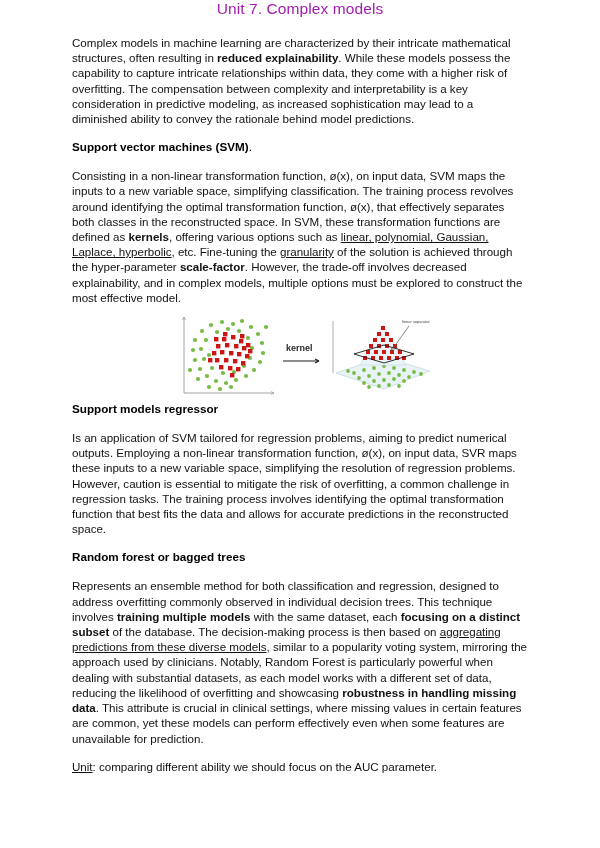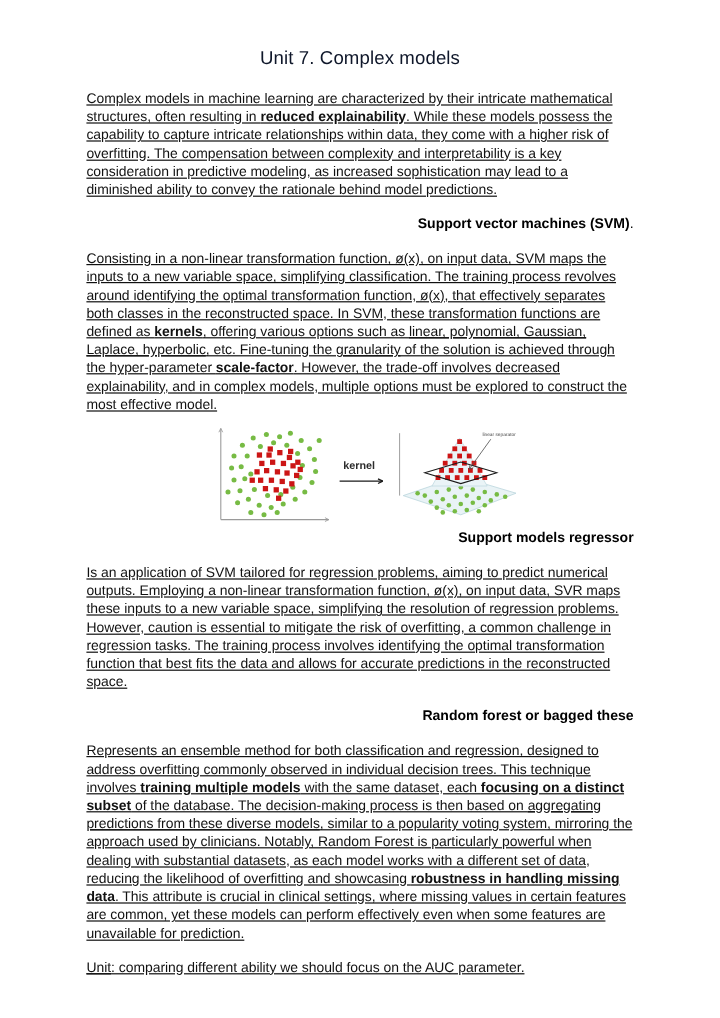--- a/index.html
+++ b/index.html
@@ -25,46 +25,43 @@
   .content {
     position: absolute;
     left: 72px;
     top: 0;
     width: 456px;
   }
   .doc-title {
     text-align: center;
     font-size: 15.5px;
     font-weight: normal;
-    color: #0f172a;
-    margin: 0;
-    padding-top: 40px;
+    color: #a21caf;
+    margin: 0;
     letter-spacing: 0.1px;
   }
   p.body-text {
     font-size: 11.6px;
     line-height: 15.2px;
     margin: 0;
     padding: 0;
     text-align: left;
     color: #111111;
     letter-spacing: -0.02px;
-    text-decoration: underline;
   }
   .gap-after-title { height: 17px; }
   .para-gap { height: 13px; }
   .head-gap { height: 14px; }
   h2.section-head {
     font-size: 11.7px;
     font-weight: bold;
     line-height: 15px;
     margin: 0;
     padding: 0;
     color: #000000;
-    text-align: right;
   }
   h2.section-head .trail {
     font-weight: normal;
   }
   b { font-weight: bold; }
   u { text-decoration: underline; text-underline-offset: 1px; }
 
   
   .figure-wrap {
     margin: 0;
@@ -266,21 +263,21 @@
     </div>
 
     <h2 class="section-head">Support models regressor</h2>
 
     <div class="head-gap"></div>
 
     <p class="body-text">Is an application of SVM tailored for regression problems, aiming to predict numerical outputs. Employing a non-linear transformation function, ø(x), on input data, SVR maps these inputs to a new variable space, simplifying the resolution of regression problems. However, caution is essential to mitigate the risk of overfitting, a common challenge in regression tasks. The training process involves identifying the optimal transformation function that best fits the data and allows for accurate predictions in the reconstructed space.</p>
 
     <div class="para-gap"></div>
 
-    <h2 class="section-head">Random forest or bagged these</h2>
+    <h2 class="section-head">Random forest or bagged trees</h2>
 
     <div class="head-gap"></div>
 
     <p class="body-text"><span>Represents an ensemble method for both classification and regression, designed to address overfitting commonly observed in individual decision trees. This technique involves </span><b>training multiple models</b><span> with the same dataset, each </span><b>focusing on a distinct subset</b><span> of the database. The decision-making process is then based on </span><u>aggregating predictions from these diverse models</u><span>, similar to a popularity voting system, mirroring the approach used by clinicians. Notably, Random Forest is particularly powerful when dealing with substantial datasets, as each model works with a different set of data, reducing the likelihood of overfitting and showcasing </span><b>robustness in handling missing data</b><span>. This attribute is crucial in clinical settings, where missing values in certain features are common, yet these models can perform effectively even when some features are unavailable for prediction.</span></p>
 
     <div class="para-gap"></div>
 
     <p class="body-text"><u>Unit</u><span>: comparing different ability we should focus on the AUC parameter.</span></p>
 
   </div>

